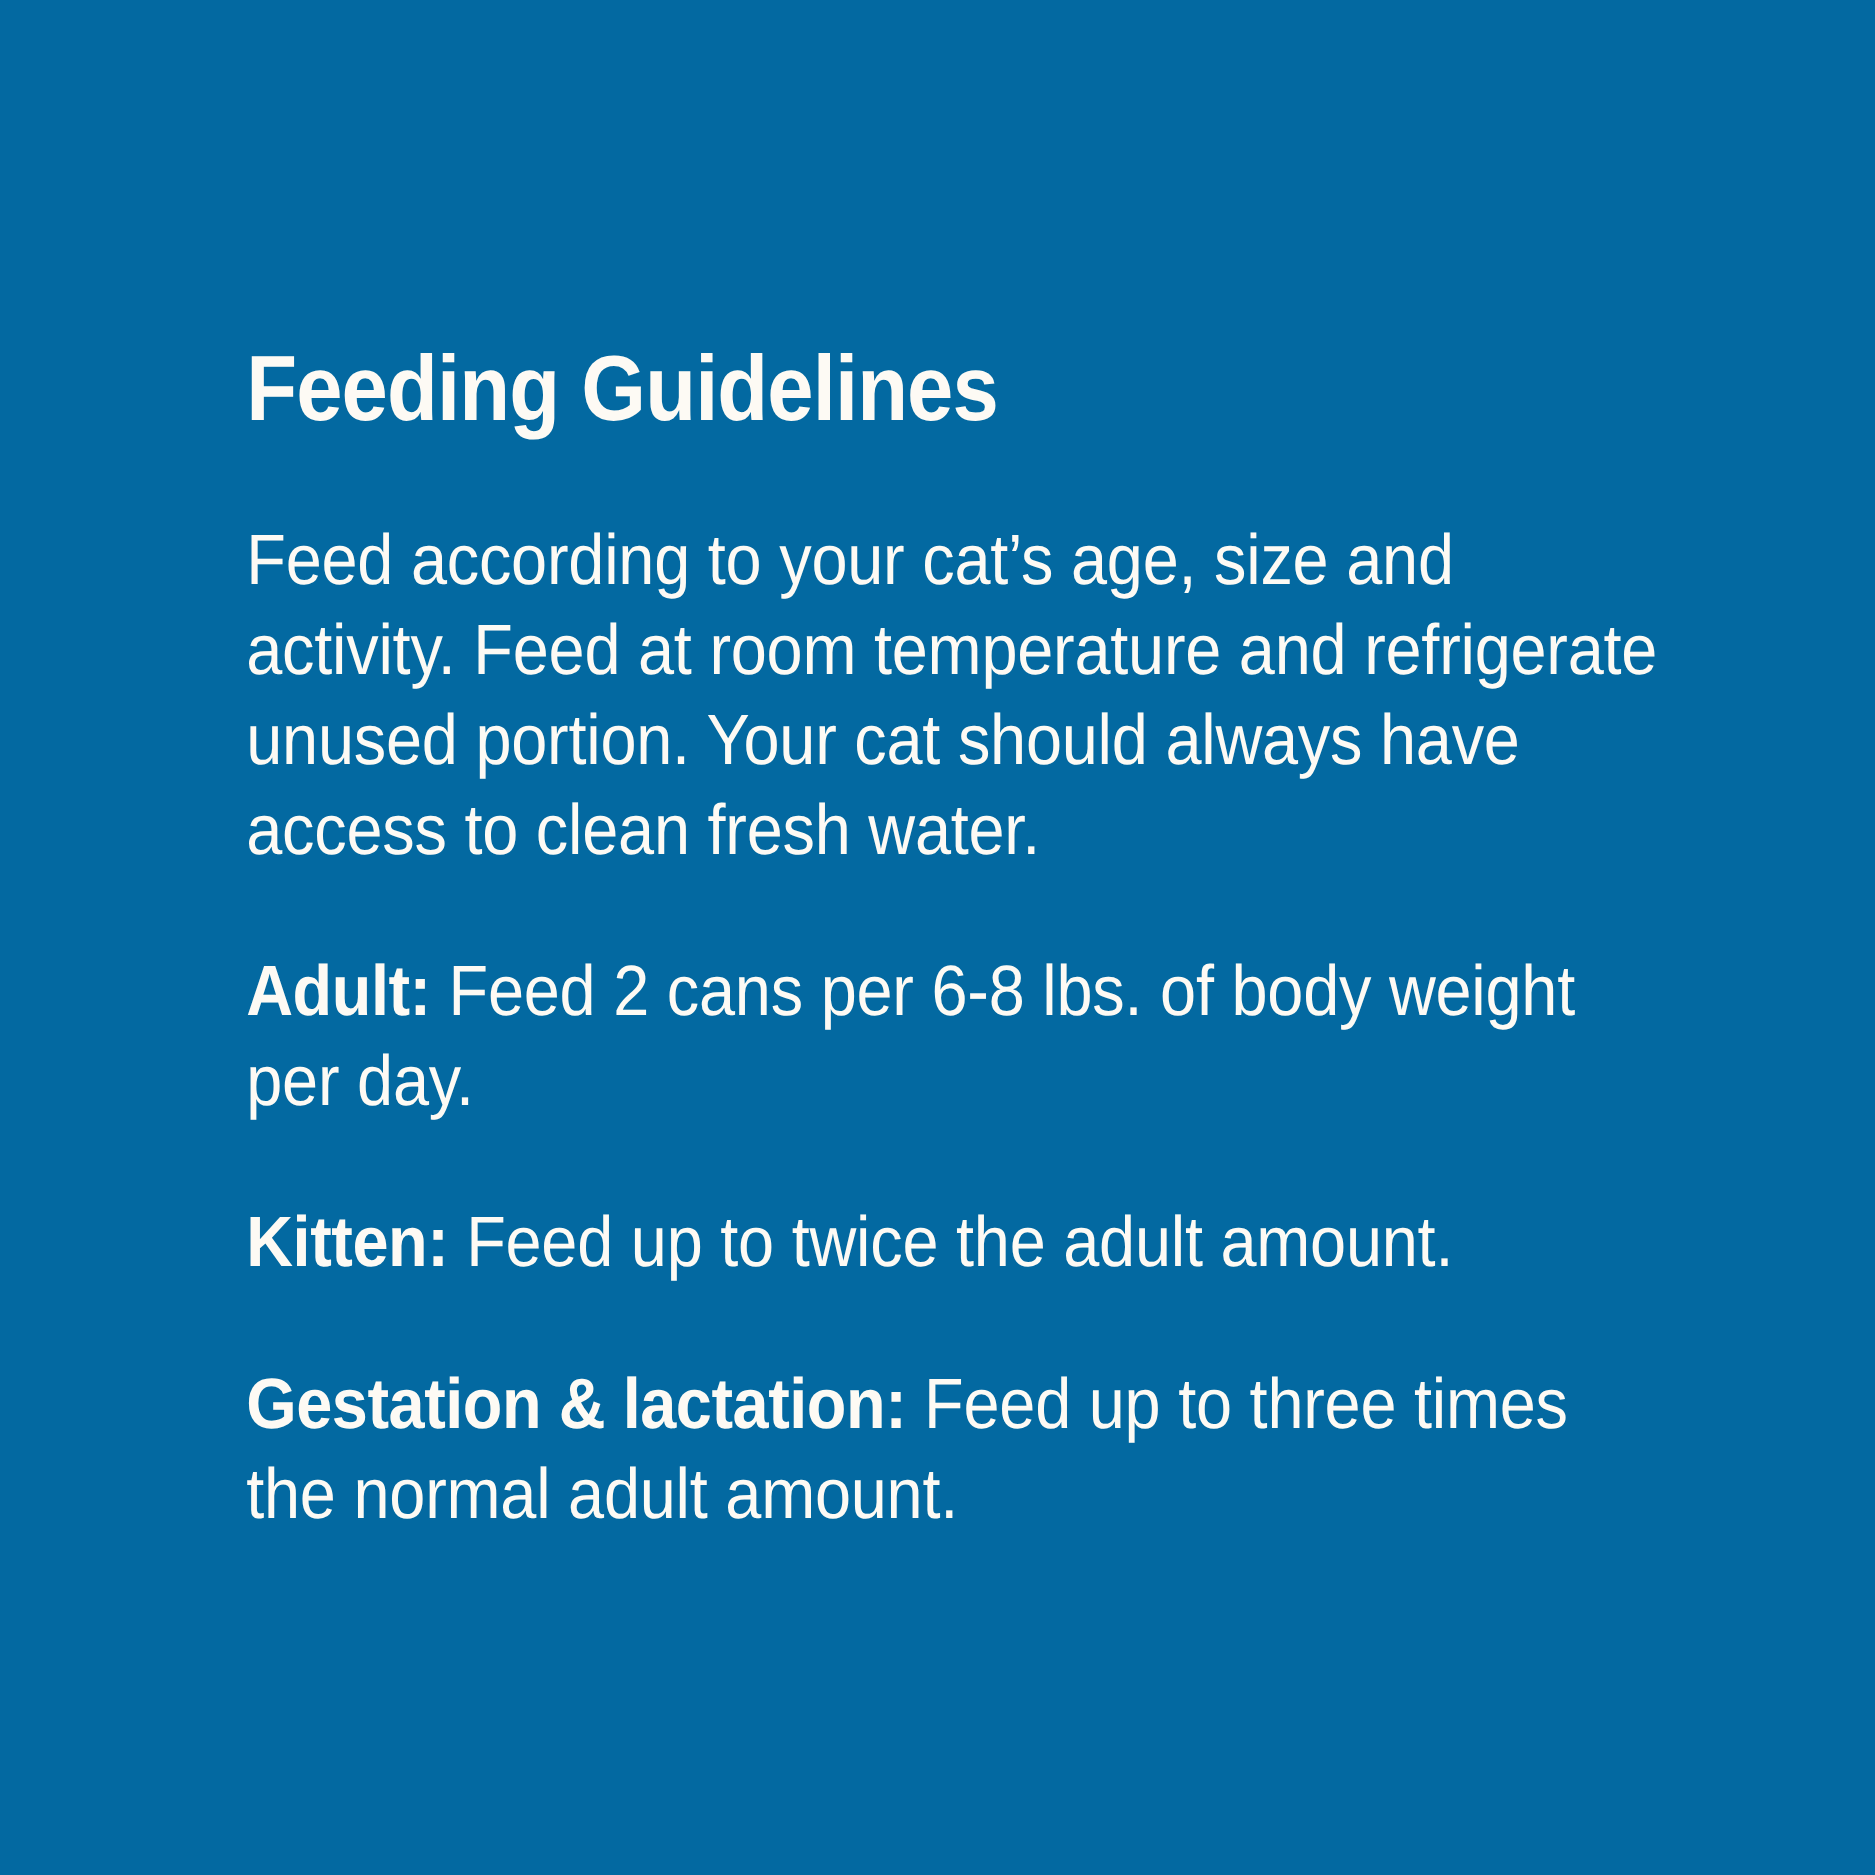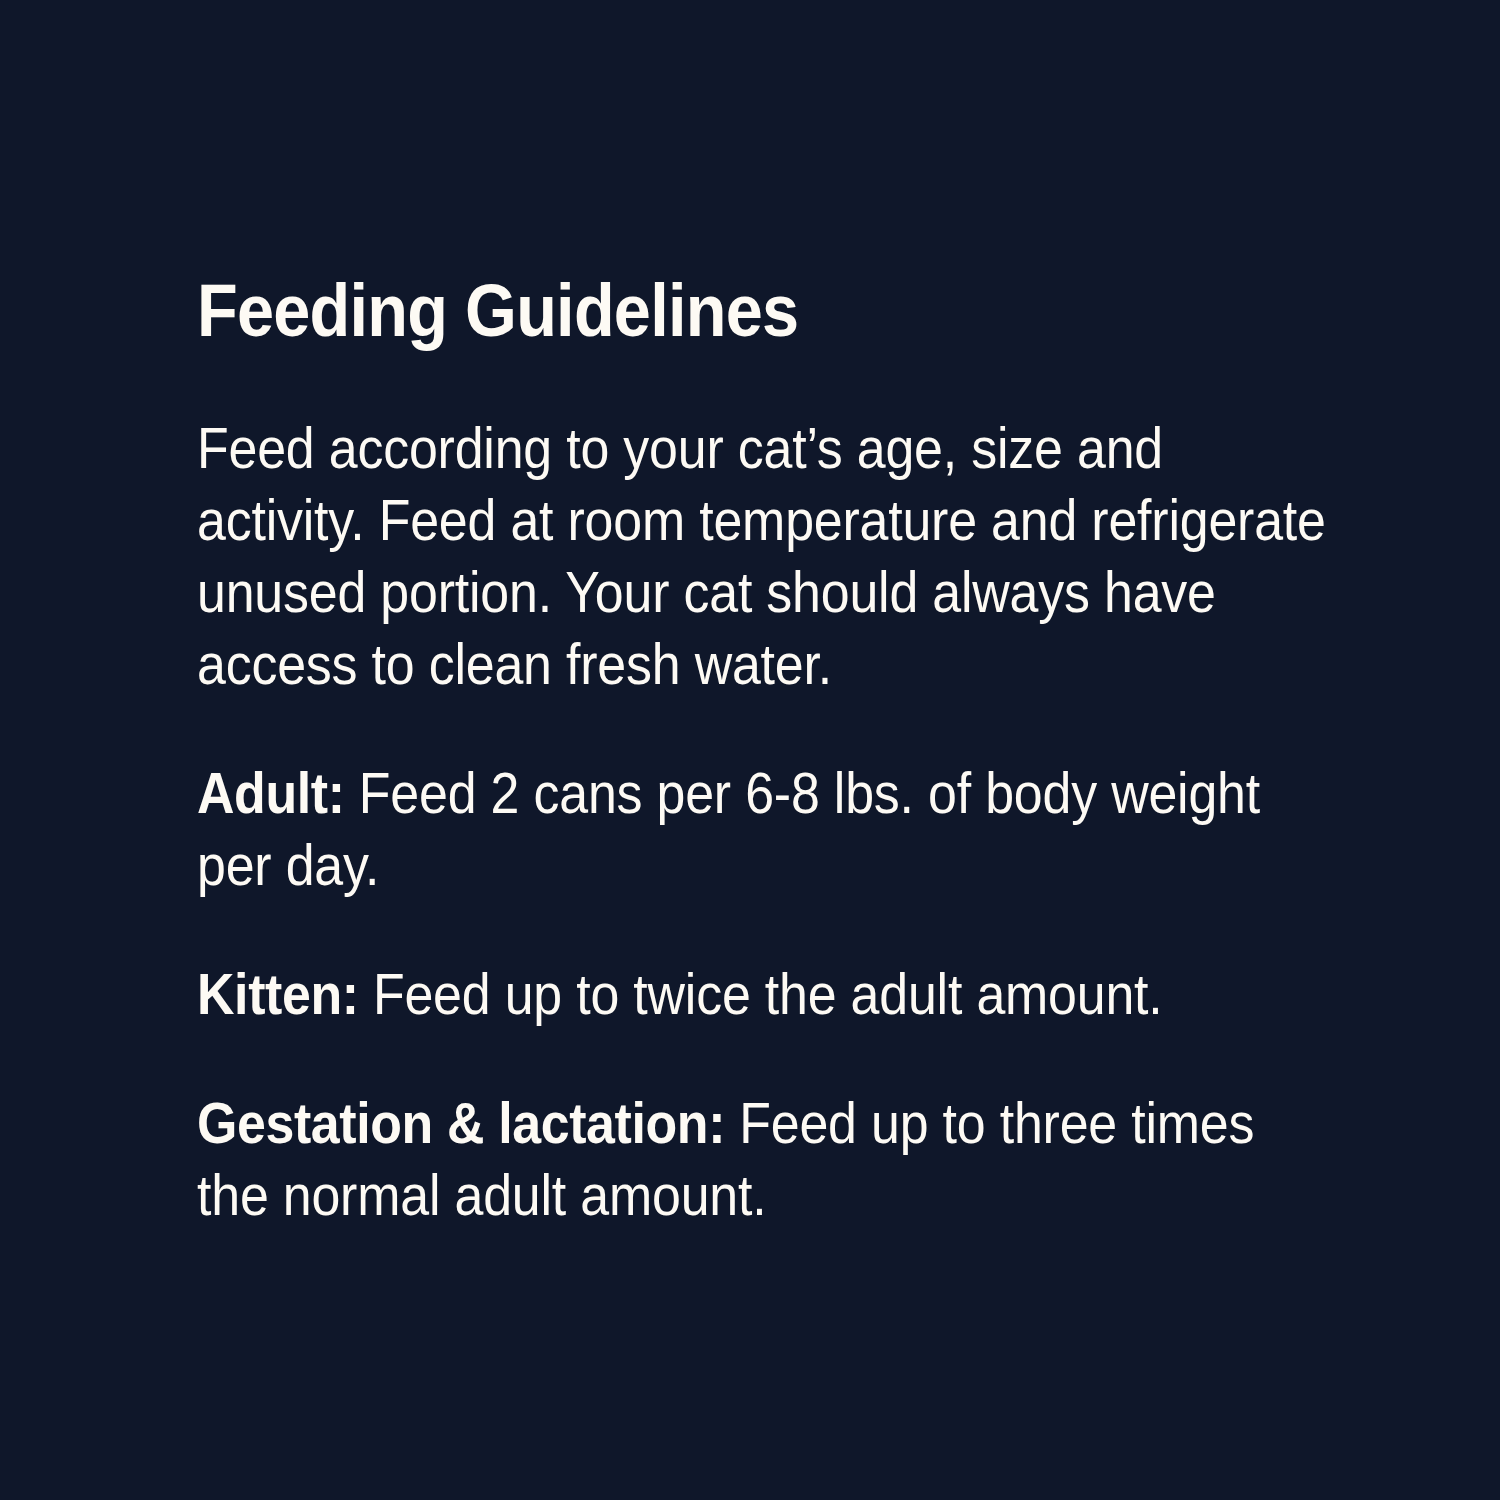--- a/index.html
+++ b/index.html
@@ -13,21 +13,21 @@
     overflow: hidden;
     background: #e2540b;
     font-family: "Liberation Sans", "DejaVu Sans", sans-serif;
     -webkit-font-smoothing: antialiased;
   }
 
   #panel {
     position: relative;
     width: 1500px;
     height: 1500px;
-    background: #0f172a;
+    background: #0369a1;
     box-sizing: border-box;
   }
 
   #content {
     position: absolute;
     left: 197px;
     top: 268px;
     width: 1150px;
   }
 

